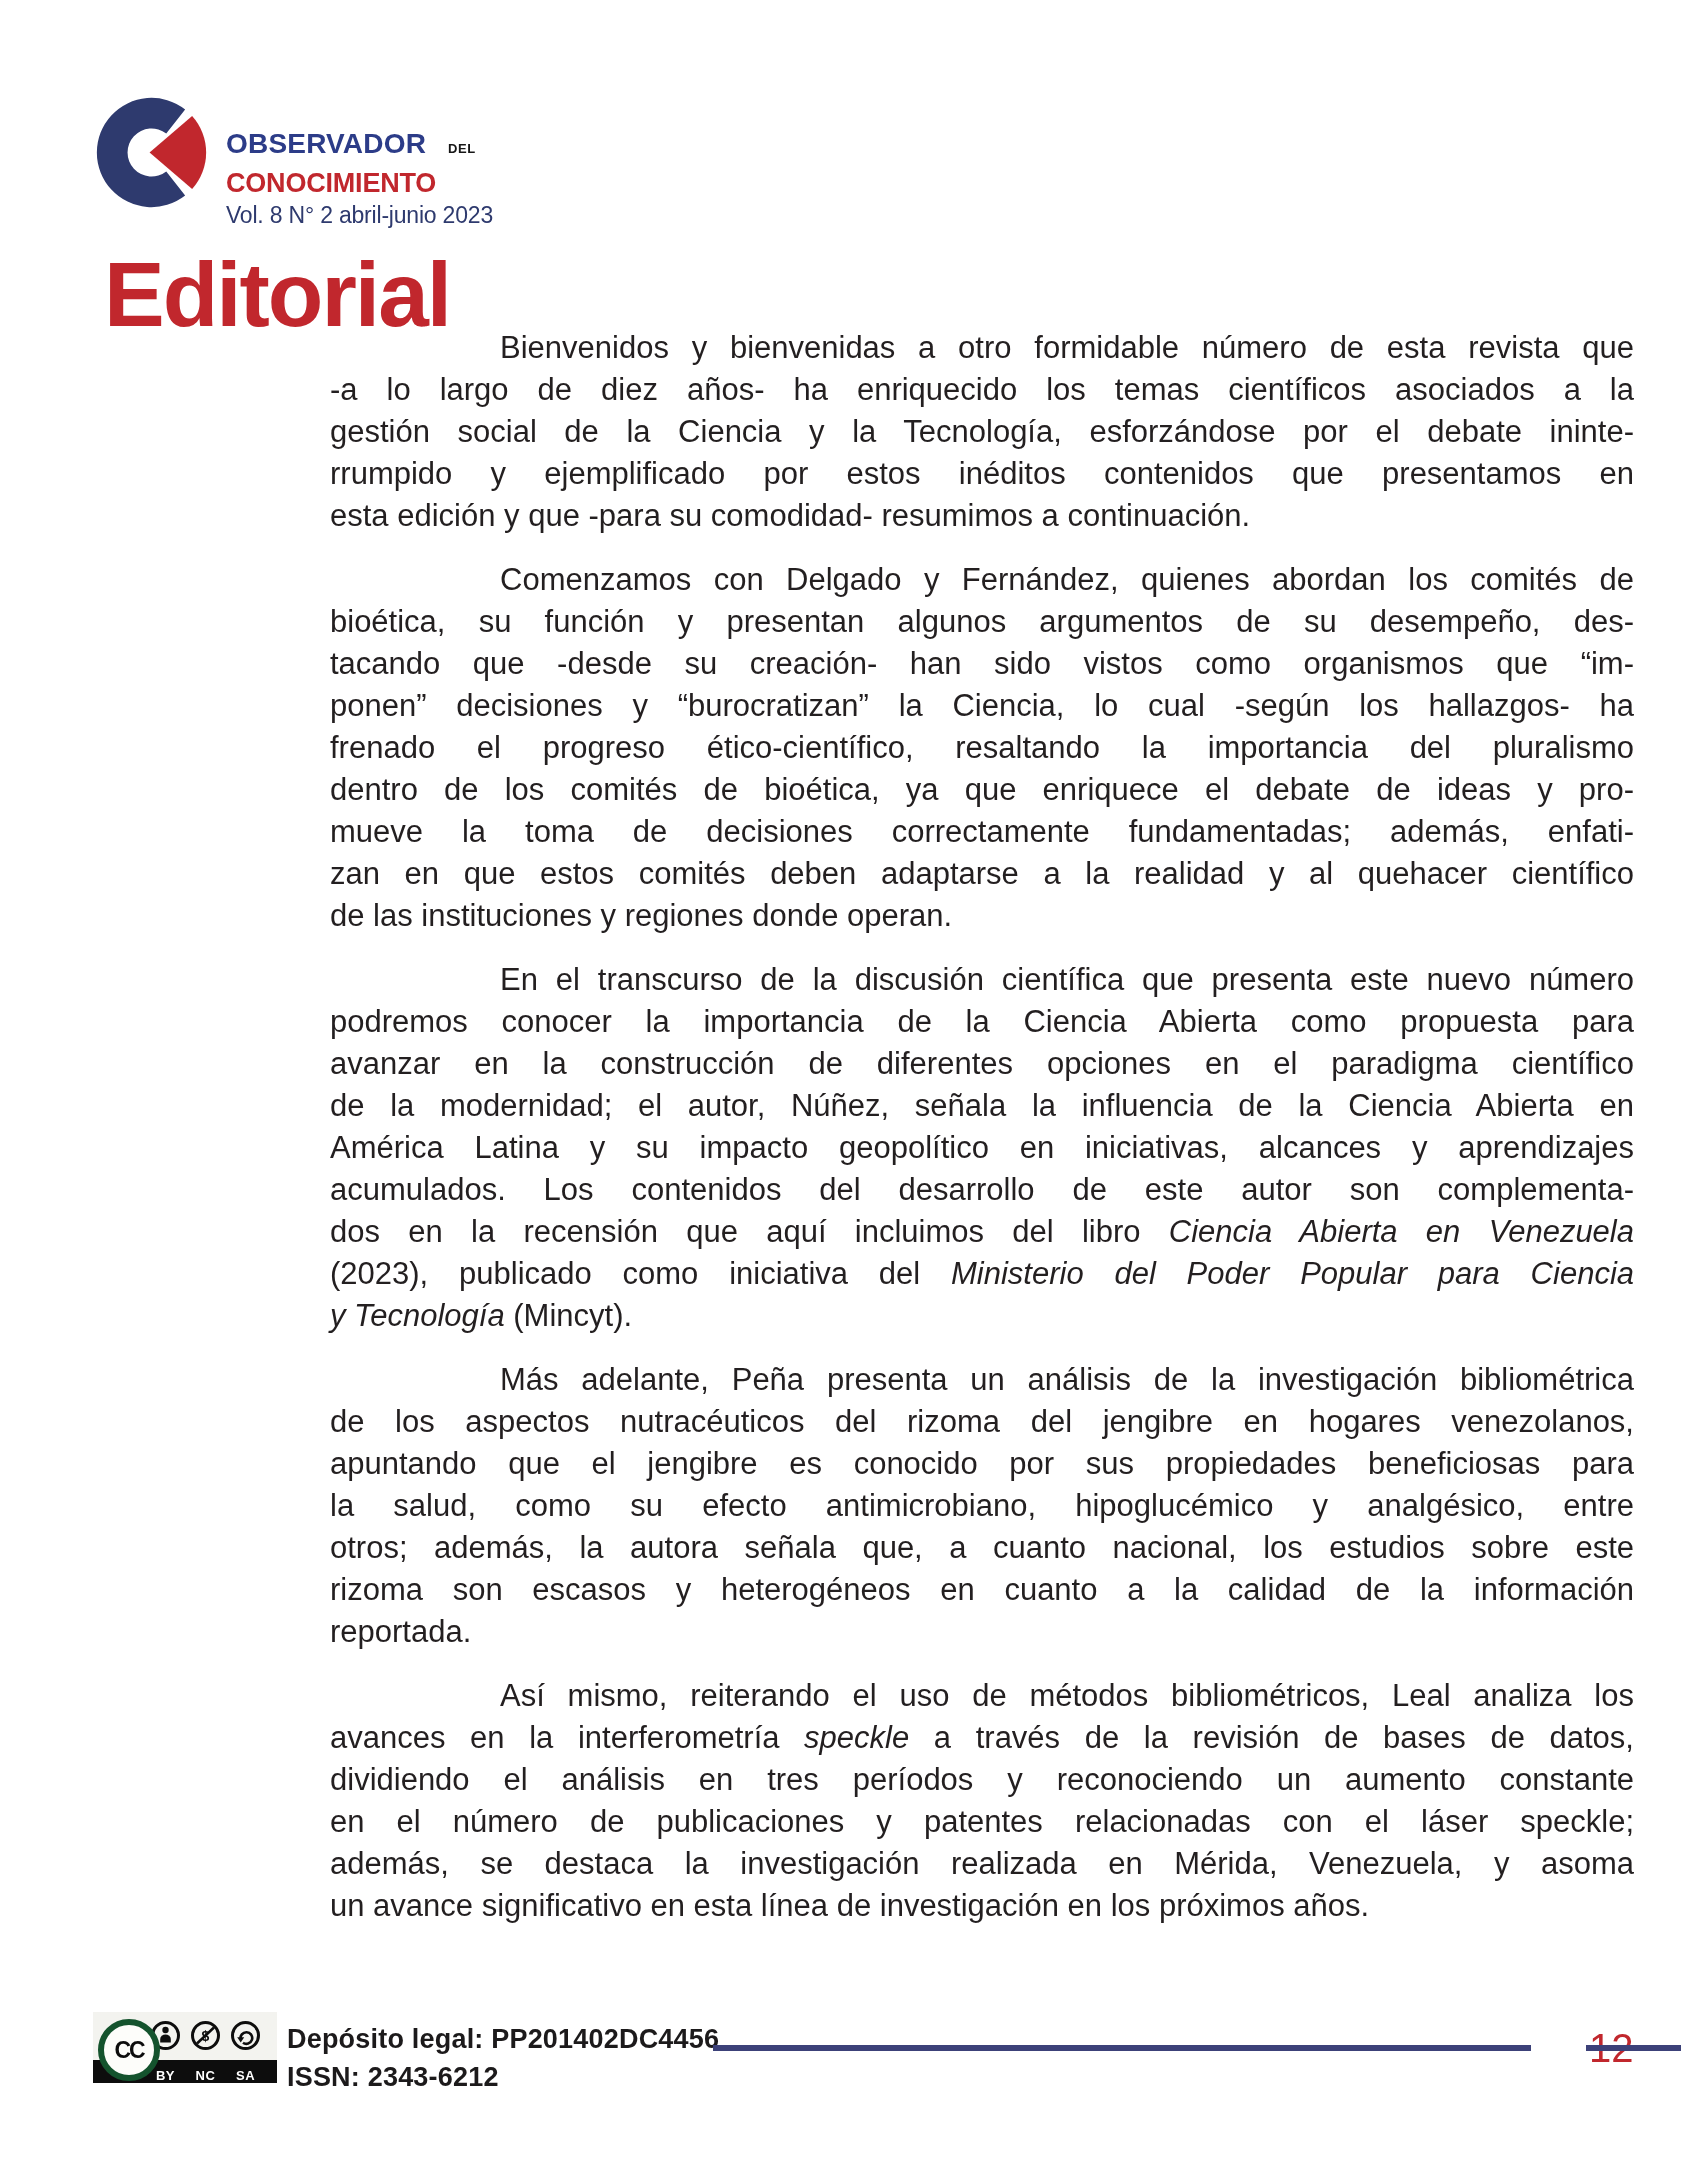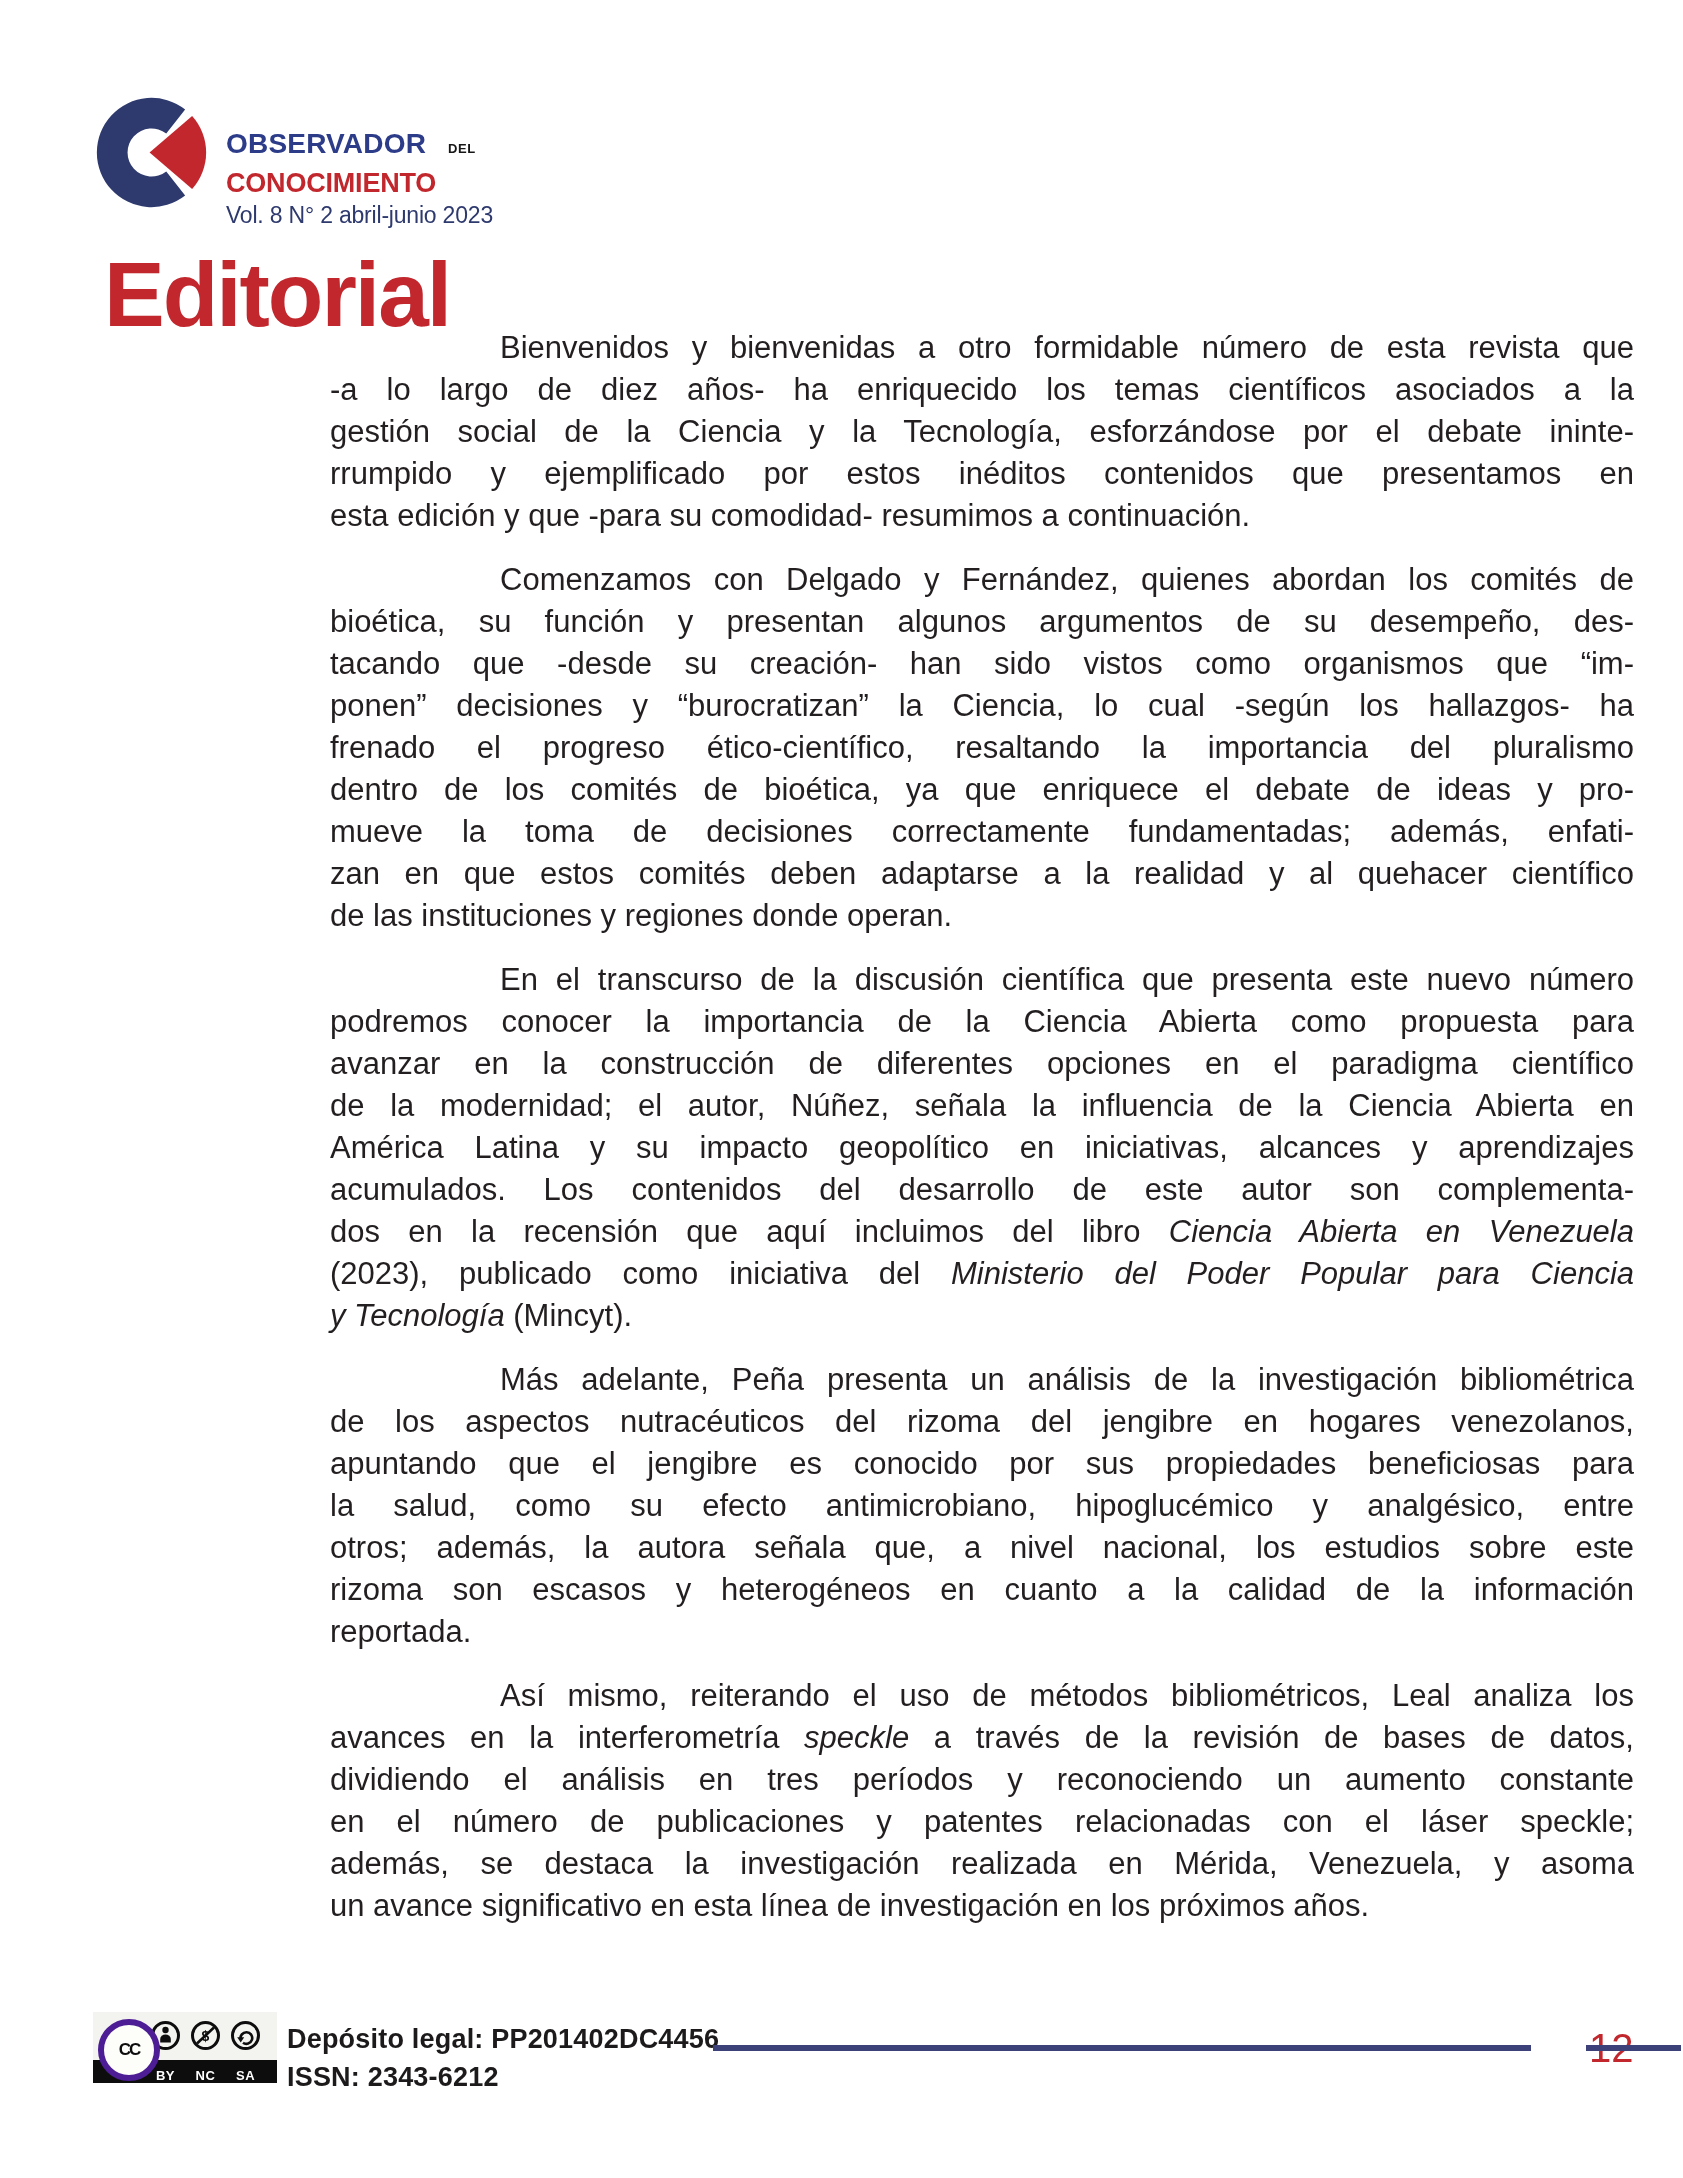--- a/index.html
+++ b/index.html
@@ -54,23 +54,23 @@
   .cc-strip{
     position:absolute;left:0;bottom:0;width:100%;height:23px;background:#0d0d0d;
     display:flex;align-items:flex-end;padding-left:57px;box-sizing:border-box;
   }
   .cc-strip span{
     width:31px;margin-right:9px;text-align:center;
     color:#ffffff;font-size:13px;font-weight:bold;letter-spacing:0.5px;
   }
   .cc-big{
     position:absolute;left:5px;top:7px;width:50px;height:50px;
-    border:6px solid #4c1d95;border-radius:50%;
+    border:6px solid #14532d;border-radius:50%;
     background:#fdfdfa;display:flex;align-items:center;justify-content:center;
-    font-size:17px;font-weight:bold;color:#0d0d0d;letter-spacing:-2px;
+    font-size:23px;font-weight:bold;color:#0d0d0d;letter-spacing:-2px;
     z-index:2;
   }
   .cc-icons{position:absolute;left:57px;top:8px;display:flex;}
   .cc-icons .ic{width:31px;height:31px;margin-right:9px;}
 
   .legal{
     position:absolute;left:287px;top:2020px;
     font-size:27px;font-weight:bold;color:#1c1a1b;line-height:38px;
     letter-spacing:0.2px;
   }
@@ -131,21 +131,21 @@
         <div class="line"><span>acumulados. Los contenidos del desarrollo de este autor son complementa-</span></div>
         <div class="line"><span>dos en la recensión que aquí incluimos del libro </span><i>Ciencia Abierta en Venezuela</i></div>
         <div class="line"><span>(2023), publicado como iniciativa del </span><i>Ministerio del Poder Popular para Ciencia</i></div>
         <div class="line last"><i>y Tecnología</i><span> (Mincyt).</span></div>
       </div>
       <div class="para">
         <div class="line first"><span>Más adelante, Peña presenta un análisis de la investigación bibliométrica</span></div>
         <div class="line"><span>de los aspectos nutracéuticos del rizoma del jengibre en hogares venezolanos,</span></div>
         <div class="line"><span>apuntando que el jengibre es conocido por sus propiedades beneficiosas para</span></div>
         <div class="line"><span>la salud, como su efecto antimicrobiano, hipoglucémico y analgésico, entre</span></div>
-        <div class="line"><span>otros; además, la autora señala que, a nivel nacional, los estudios sobre este</span></div>
+        <div class="line"><span>otros; además, la autora señala que, a cuanto nacional, los estudios sobre este</span></div>
         <div class="line"><span>rizoma son escasos y heterogéneos en cuanto a la calidad de la información</span></div>
         <div class="line last"><span>reportada.</span></div>
       </div>
       <div class="para">
         <div class="line first"><span>Así mismo, reiterando el uso de métodos bibliométricos, Leal analiza los</span></div>
         <div class="line"><span>avances en la interferometría </span><i>speckle</i><span> a través de la revisión de bases de datos,</span></div>
         <div class="line"><span>dividiendo el análisis en tres períodos y reconociendo un aumento constante</span></div>
         <div class="line"><span>en el número de publicaciones y patentes relacionadas con el láser speckle;</span></div>
         <div class="line"><span>además, se destaca la investigación realizada en Mérida, Venezuela, y asoma</span></div>
         <div class="line last"><span>un avance significativo en esta línea de investigación en los próximos años.</span></div>

